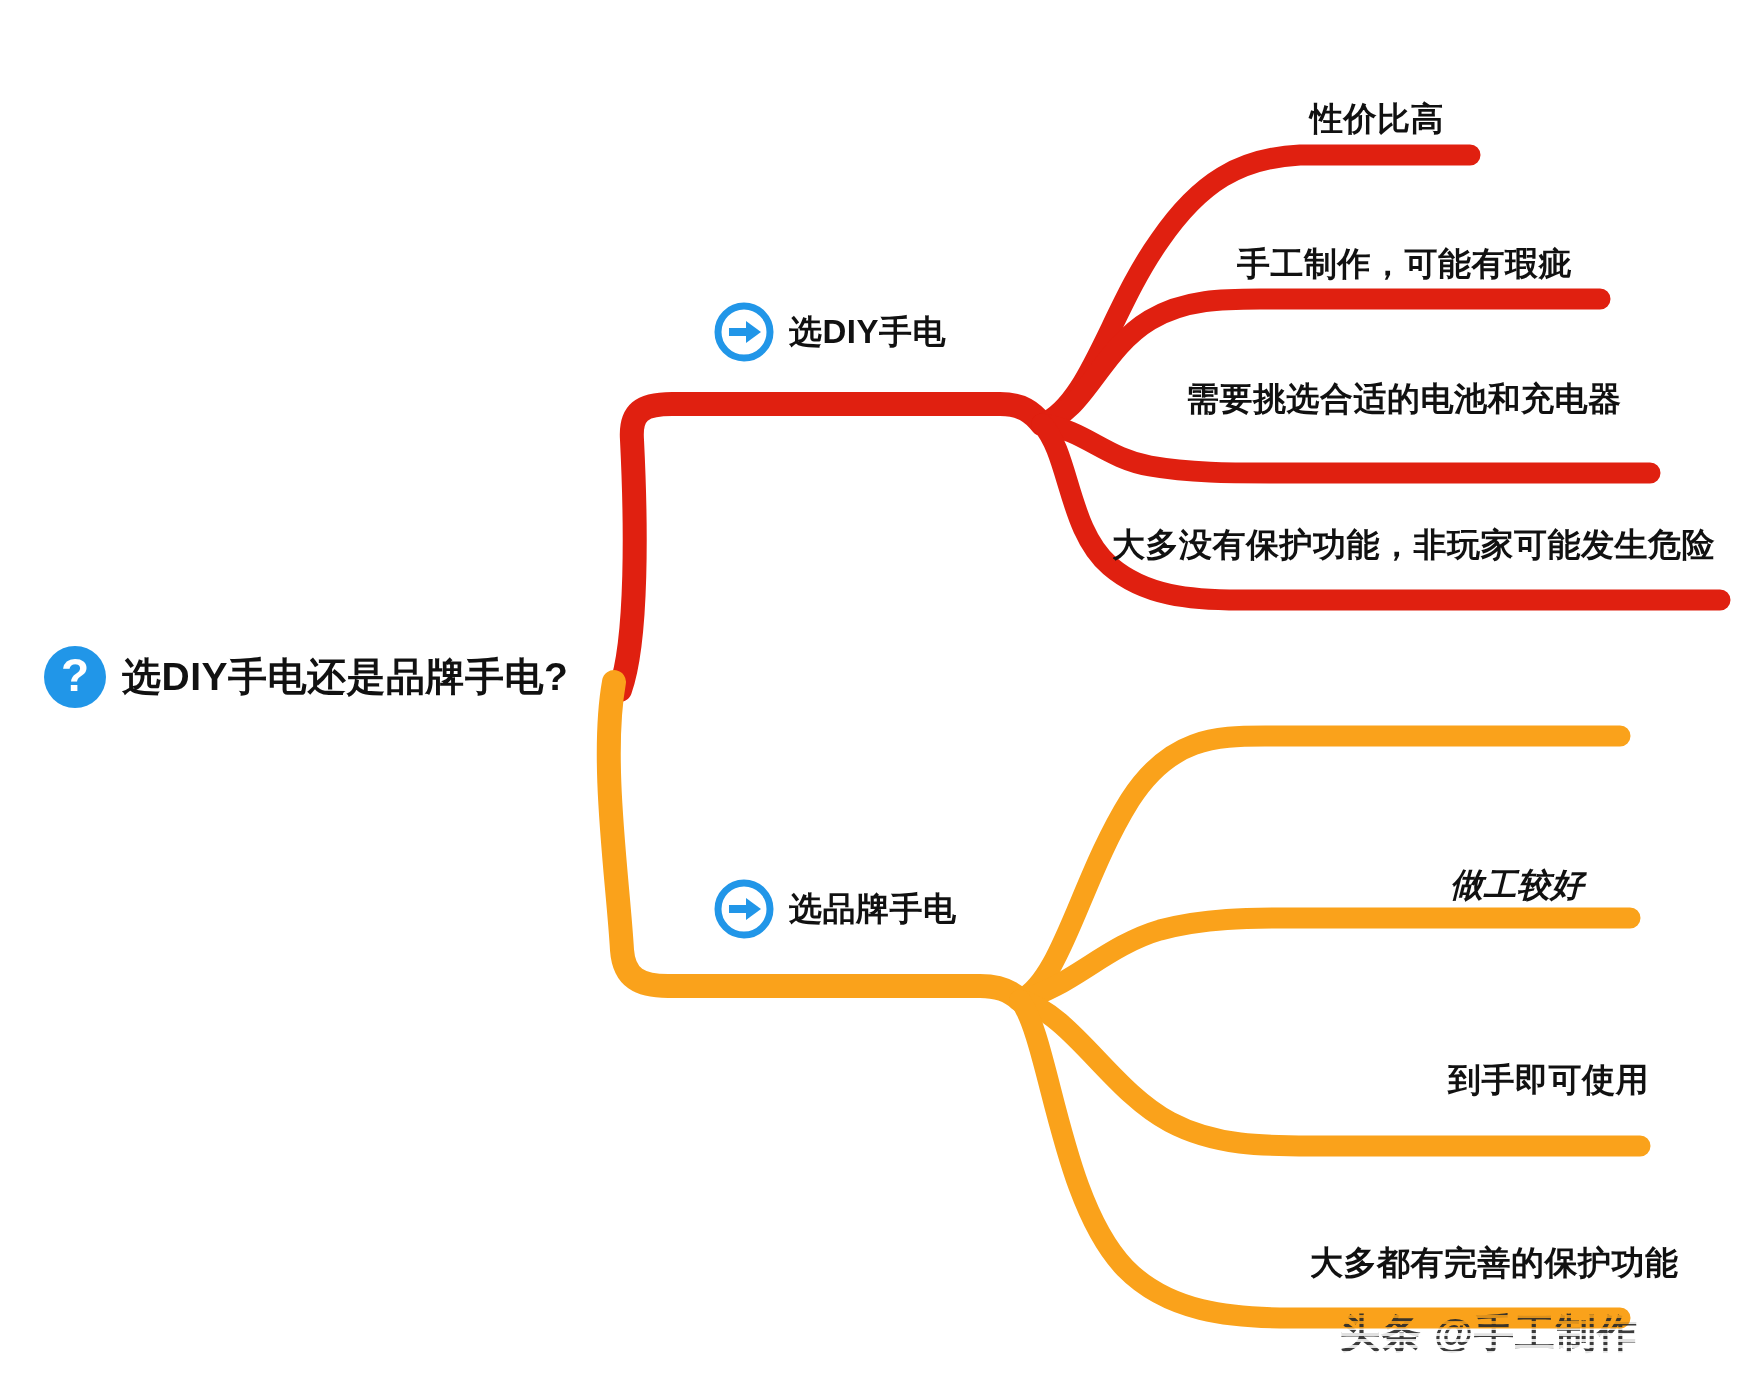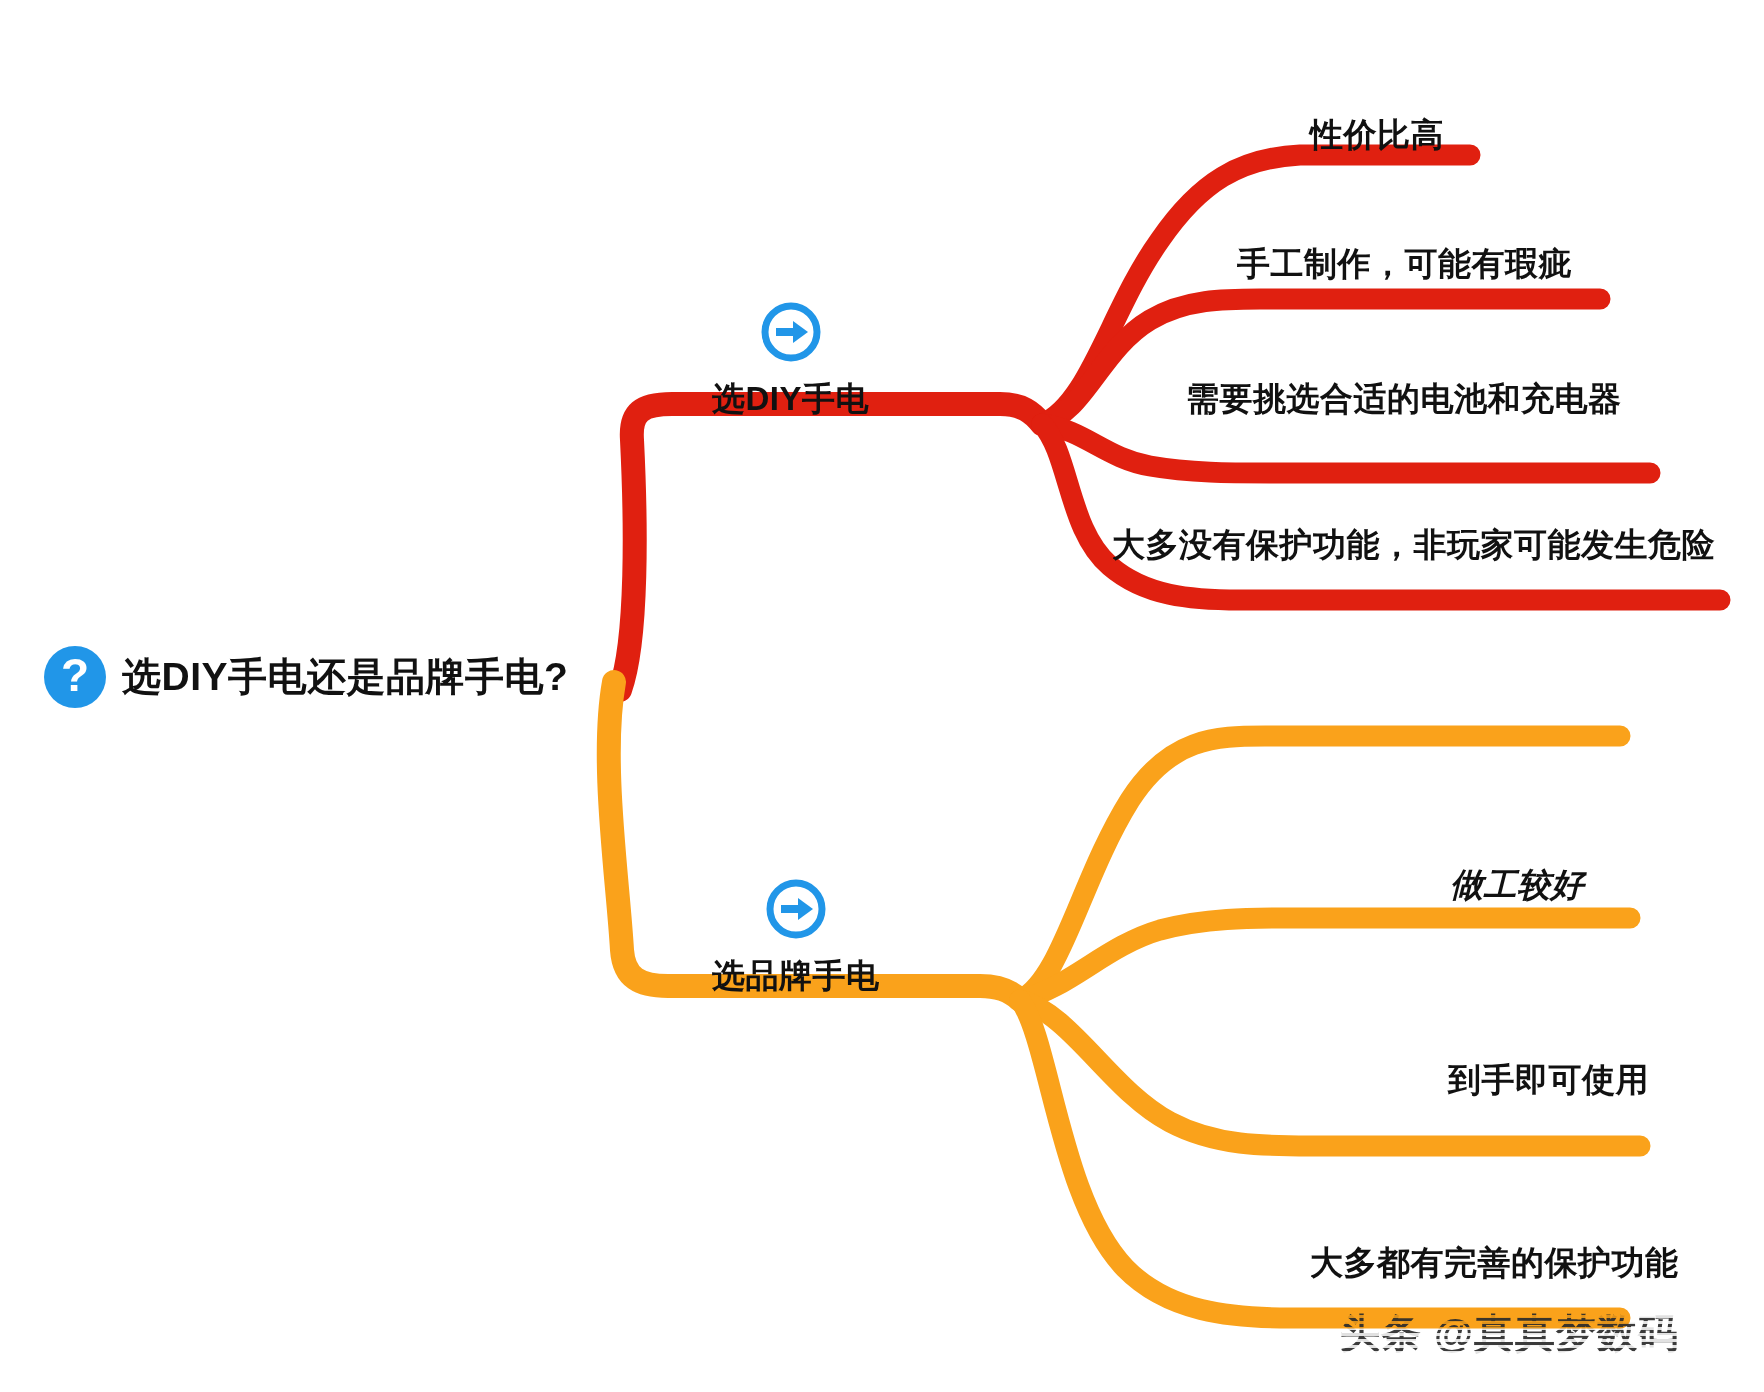--- a/index.html
+++ b/index.html
@@ -57,21 +57,20 @@
     white-space: nowrap;
     letter-spacing: 0.5px;
   }
 
   
   .branch-node {
     position: absolute;
     display: flex;
     align-items: center;
     gap: 13px;
-    flex-direction: column;
   }
   .branch-badge {
     width: 64px;
     height: 64px;
     flex: 0 0 auto;
   }
   .branch-label {
     font-size: 33px;
     font-weight: bold;
     color: #111111;
@@ -86,21 +85,21 @@
     position: absolute;
     font-size: 33px;
     font-weight: bold;
     color: #111111;
     white-space: nowrap;
     letter-spacing: 0.5px;
     transform: translateY(-100%);
   }
 
   
-  #leaf-r0 { left: 1310px; top: 142px; margin-top: 16px; }
+  #leaf-r0 { left: 1310px; top: 142px; }
   #leaf-r1 { left: 1237px; top: 287px; }
   #leaf-r2 { left: 1186px; top: 422px; }
   #leaf-r3 { left: 1112px; top: 568px; }
 
   
   #leaf-o0 { left: 1340px; top: 723px; }
   #leaf-o1 { left: 1450px; top: 908px; font-style: italic; }
   #leaf-o2 { left: 1448px; top: 1103px; }
   #leaf-o3 { left: 1310px; top: 1286px; }
 
@@ -212,15 +211,15 @@
 
   <div class="leaf-label" id="leaf-r0">性价比高</div>
   <div class="leaf-label" id="leaf-r1">手工制作，可能有瑕疵</div>
   <div class="leaf-label" id="leaf-r2">需要挑选合适的电池和充电器</div>
   <div class="leaf-label" id="leaf-r3">大多没有保护功能，非玩家可能发生危险</div>
 
   <div class="leaf-label" id="leaf-o1">做工较好</div>
   <div class="leaf-label" id="leaf-o2">到手即可使用</div>
   <div class="leaf-label" id="leaf-o3">大多都有完善的保护功能</div>
 
-  <div class="watermark">头条 @真真梦数码</div>
+  <div class="watermark">头条 @手工制作</div>
 
 </div>
 
 </body></html>

